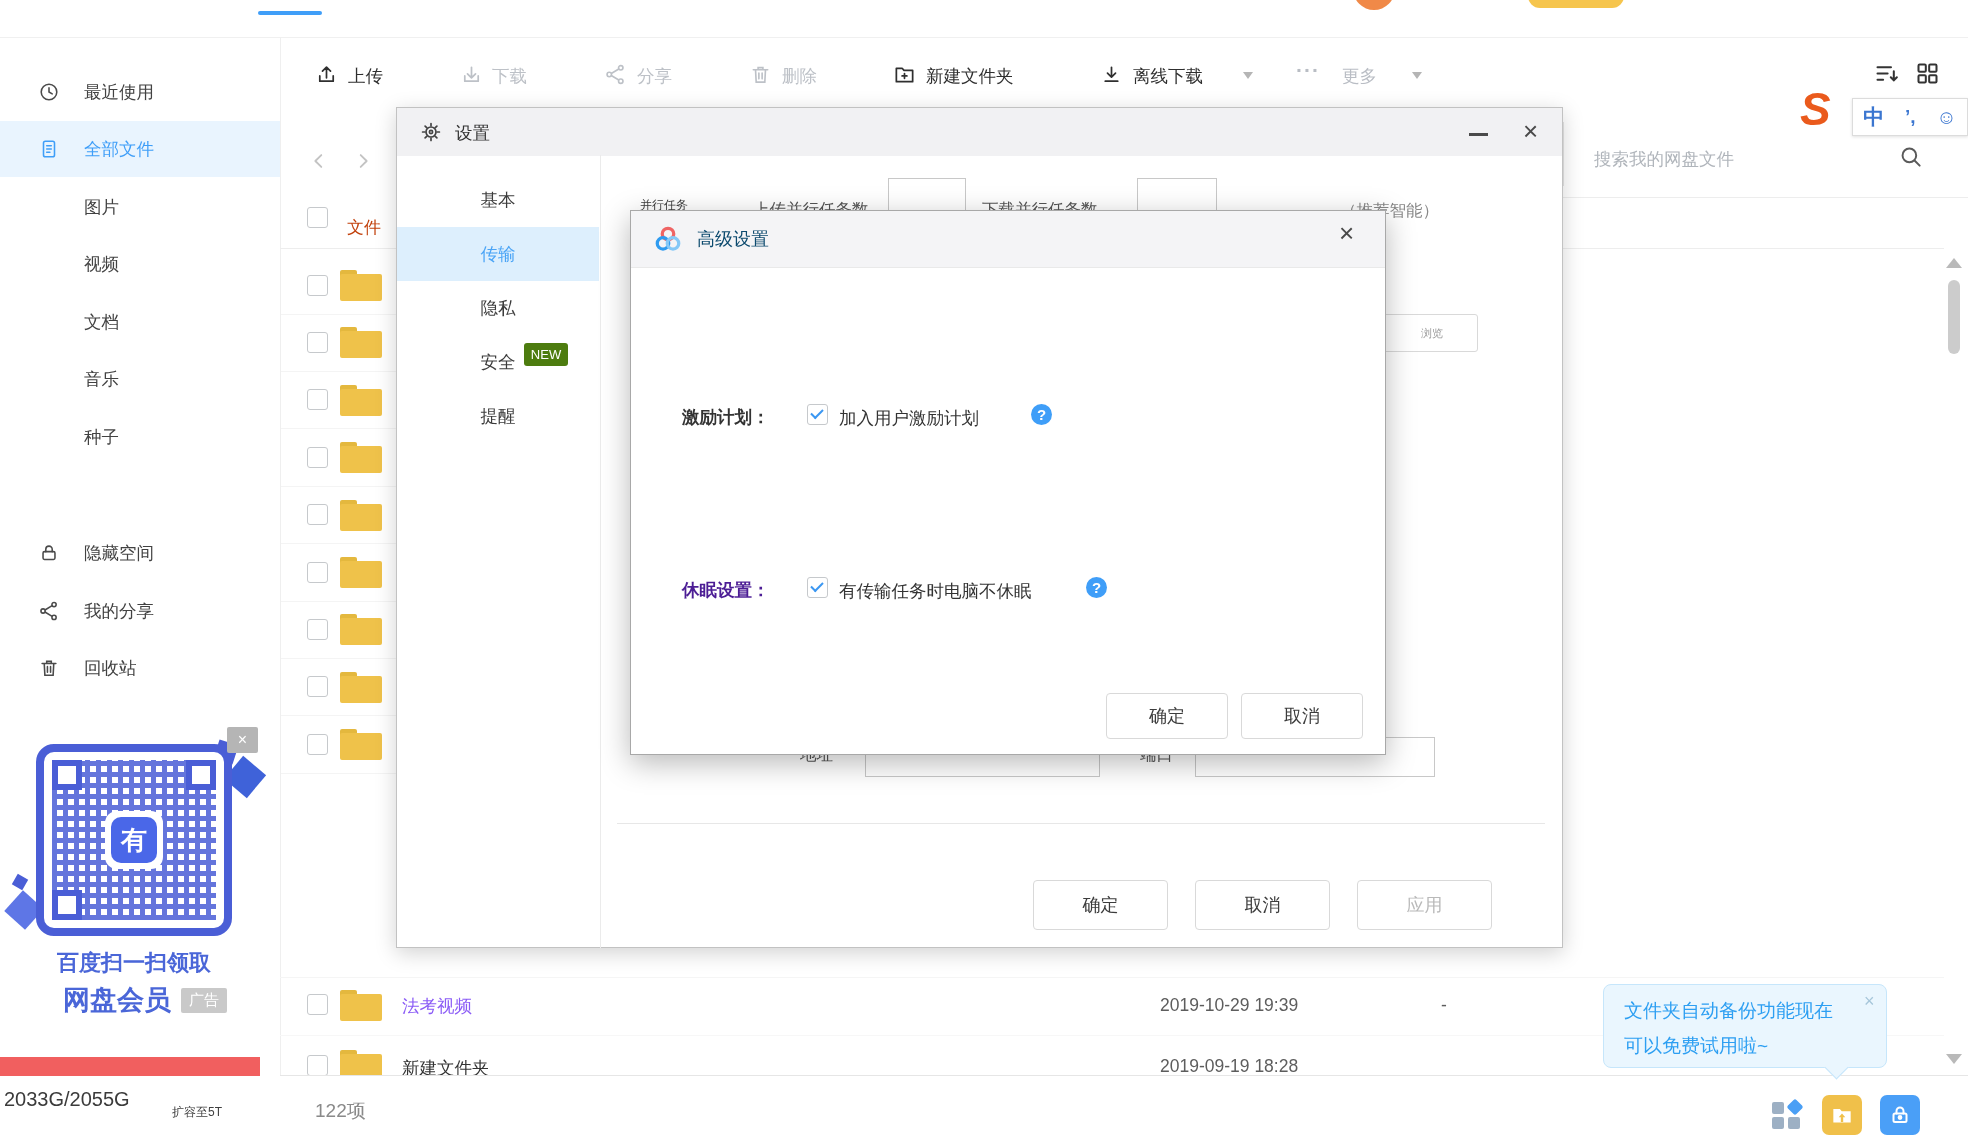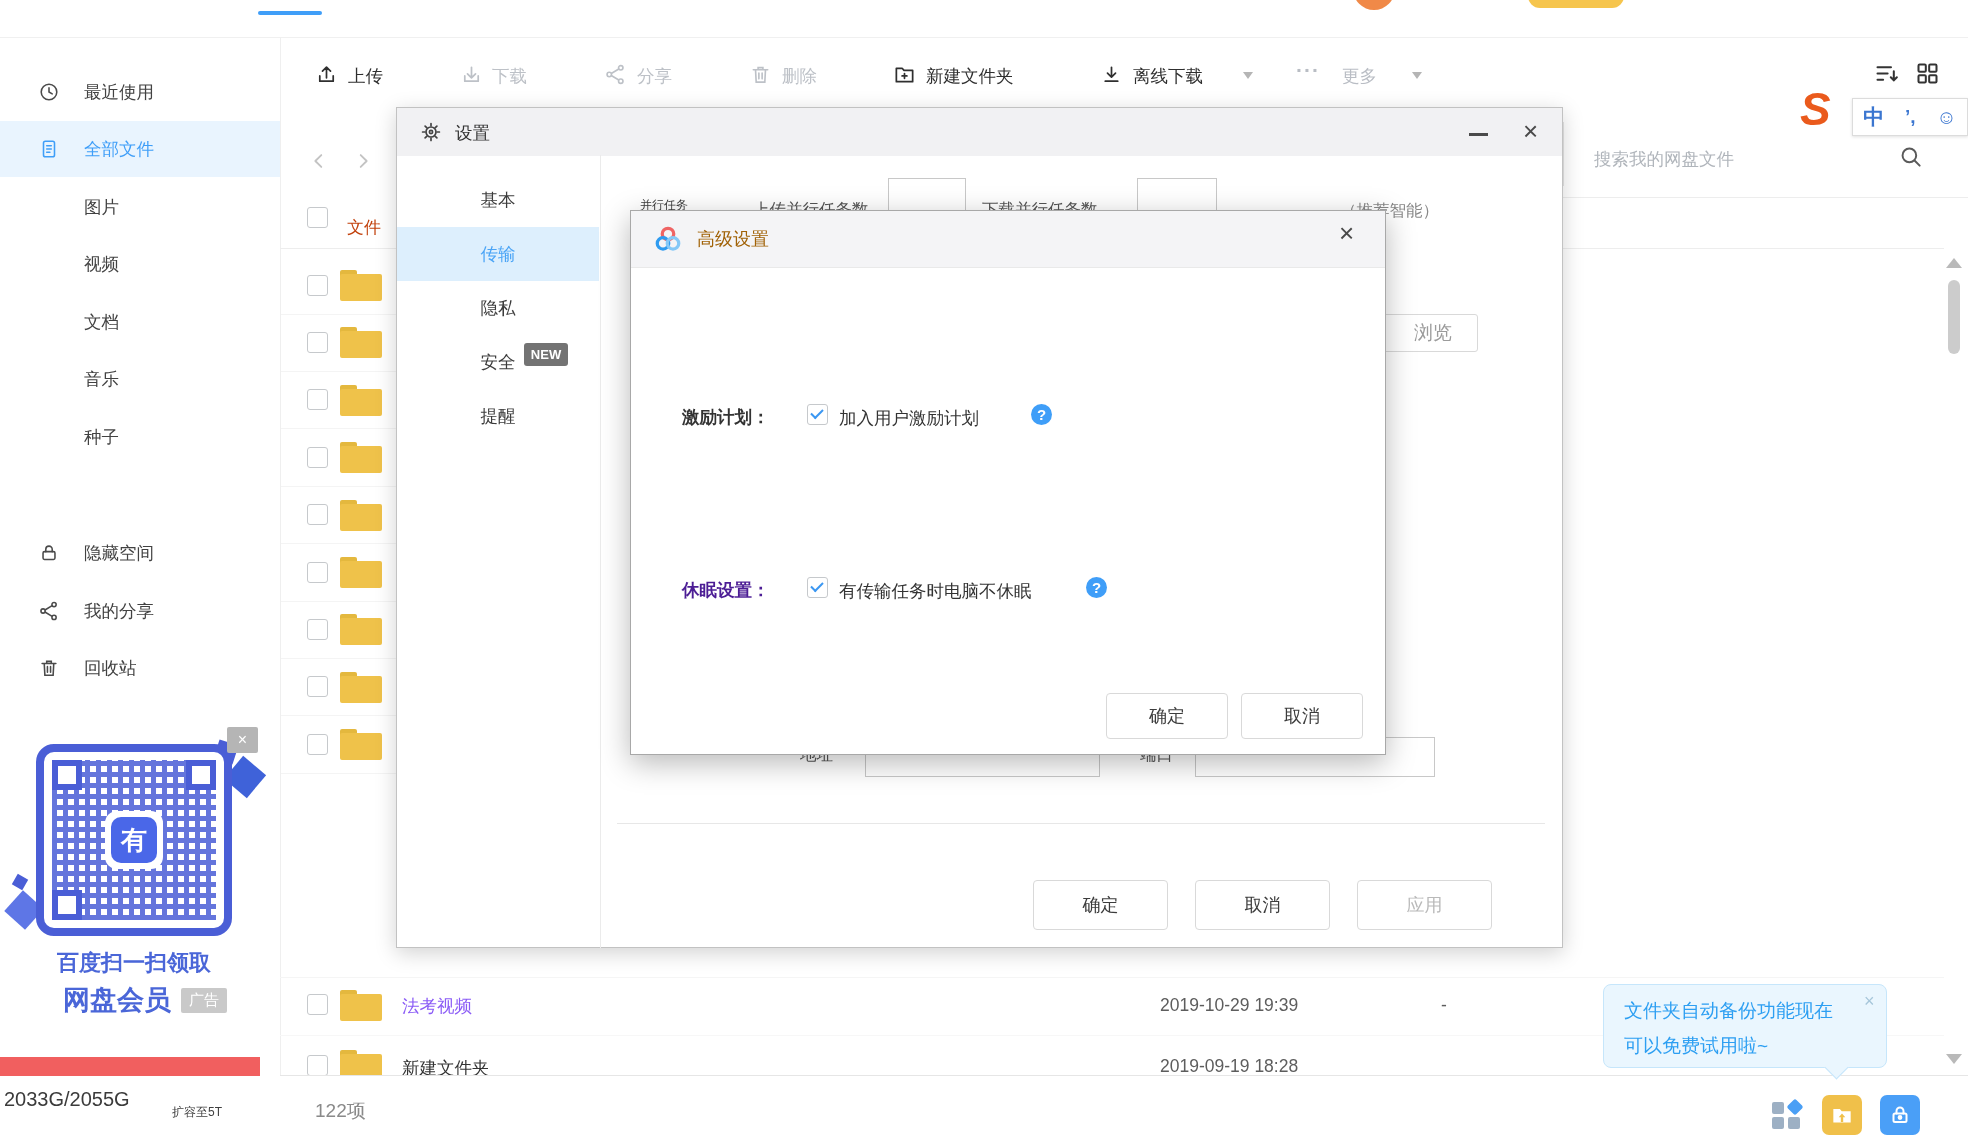--- a/index.html
+++ b/index.html
@@ -282,53 +282,53 @@
       </span>
     <span class="t" style="left:58px;top:13px;font-size:17.5px;color:#333">设置</span>
     <div class="abs" style="left:1072px;top:25px;width:19px;height:2.5px;background:#4a4a4a;cursor:pointer"></div>
     <div class="t" style="left:1126px;top:8px;font-size:26px;color:#4a4a4a;cursor:pointer">×</div>
   </div>
 
   <div class="tab" style="top:173px;z-index:6">基本</div>
   <div class="tab active" style="top:227px;z-index:6">传输</div>
   <div class="tab" style="top:281px;z-index:6">隐私</div>
   <div class="tab" style="top:335px;z-index:6">安全</div>
-  <div class="abs" style="left:524px;top:343px;width:44px;height:23px;background:#737373;color:#fff;font-size:13px;font-weight:bold;border-radius:3px;display:flex;align-items:center;justify-content:center;z-index:7">NEW</div>
+  <div class="abs" style="left:524px;top:343px;width:44px;height:23px;background:#4d7c0f;color:#fff;font-size:13px;font-weight:normal;border-radius:3px;display:flex;align-items:center;justify-content:center;z-index:7">NEW</div>
   <div class="tab" style="top:389px;z-index:6">提醒</div>
   <div class="vline" style="left:600px;top:155px;height:793px;background:#ebebeb;z-index:6"></div>
 
   <div class="t" style="left:640px;top:197px;font-size:12px;color:#3a3a3a;z-index:6">并行任务</div>
   <div class="t" style="left:753px;top:199px;font-size:16.5px;color:#555;z-index:6">上传并行任务数</div>
   <div class="input" style="left:888px;top:178px;width:78px;height:38px;z-index:6"></div>
   <div class="t" style="left:982px;top:199px;font-size:16.5px;color:#555;z-index:6">下载并行任务数</div>
   <div class="input" style="left:1137px;top:178px;width:80px;height:38px;z-index:6"></div>
   <div class="t" style="left:1340px;top:200px;font-size:16.5px;color:#888;z-index:6">（推荐智能）</div>
 
-  <div class="btn" style="left:1330px;top:314px;width:148px;height:38px;justify-content:flex-end;padding-right:25px;font-size:19px;color:#9b9b9b;border-radius:3px;z-index:6">浏览</div>
+  <div class="btn" style="left:1330px;top:314px;width:148px;height:38px;justify-content:flex-end;padding-right:34px;font-size:11px;color:#9b9b9b;border-radius:3px;z-index:6">浏览</div>
 
   <div class="t" style="left:800px;top:744px;font-size:16.5px;color:#555;z-index:6">地址</div>
   <div class="input" style="left:865px;top:737px;width:235px;height:40px;z-index:6"></div>
   <div class="t" style="left:1140px;top:744px;font-size:16.5px;color:#555;z-index:6">端口</div>
   <div class="input" style="left:1195px;top:737px;width:240px;height:40px;z-index:6"></div>
 
   <div class="hline" style="left:617px;top:823px;width:928px;background:#e7e7e7;z-index:6"></div>
   <div class="btn" style="left:1033px;top:880px;width:135px;height:50px;z-index:6">确定</div>
   <div class="btn" style="left:1195px;top:880px;width:135px;height:50px;z-index:6">取消</div>
   <div class="btn" style="left:1357px;top:880px;width:135px;height:50px;color:#b9b9b9;z-index:6">应用</div>
 
   <div class="abs" style="left:630px;top:210px;width:756px;height:545px;background:#fff;border:1px solid #a8a8a8;box-shadow:0 8px 28px rgba(0,0,0,.28);box-sizing:border-box;z-index:10">
     <div class="abs" style="left:0;top:0;width:100%;height:56px;background:#f4f4f6;border-bottom:1px solid #e9e9e9"></div>
     <span class="abs" style="left:22px;top:13px">
         <svg viewBox="0 0 24 24" width="30" height="30" fill="none">
           <circle cx="12" cy="8" r="4.6" stroke="#ef6464" stroke-width="2.6"></circle>
           <circle cx="8" cy="15.5" r="4.6" stroke="#2e9bf0" stroke-width="2.6"></circle>
           <circle cx="16" cy="15.5" r="4.6" stroke="#85c8f7" stroke-width="2.6"></circle>
         </svg>
       </span>
-    <span class="t" style="left:66px;top:16px;font-size:18px;color:#a16207">高级设置</span>
+    <span class="t" style="left:66px;top:16px;font-size:18px;color:#0c4a6e">高级设置</span>
     <div class="t" style="left:708px;top:7px;font-size:26px;color:#4a4a4a;cursor:pointer">×</div>
 
     <div class="t" style="left:51px;top:194px;font-size:17.5px;font-weight:600;color:#333">激励计划：</div>
     <div class="cb checked" style="left:176px;top:193px"></div>
     <div class="t" style="left:208px;top:195px;font-size:17.5px;color:#333">加入用户激励计划</div>
     <div class="help" style="left:400px;top:193px">?</div>
 
 
     <div class="t" style="left:51px;top:367px;font-size:17.5px;font-weight:600;color:#4c1d95">休眠设置：</div>
     <div class="cb checked" style="left:176px;top:366px"></div>

